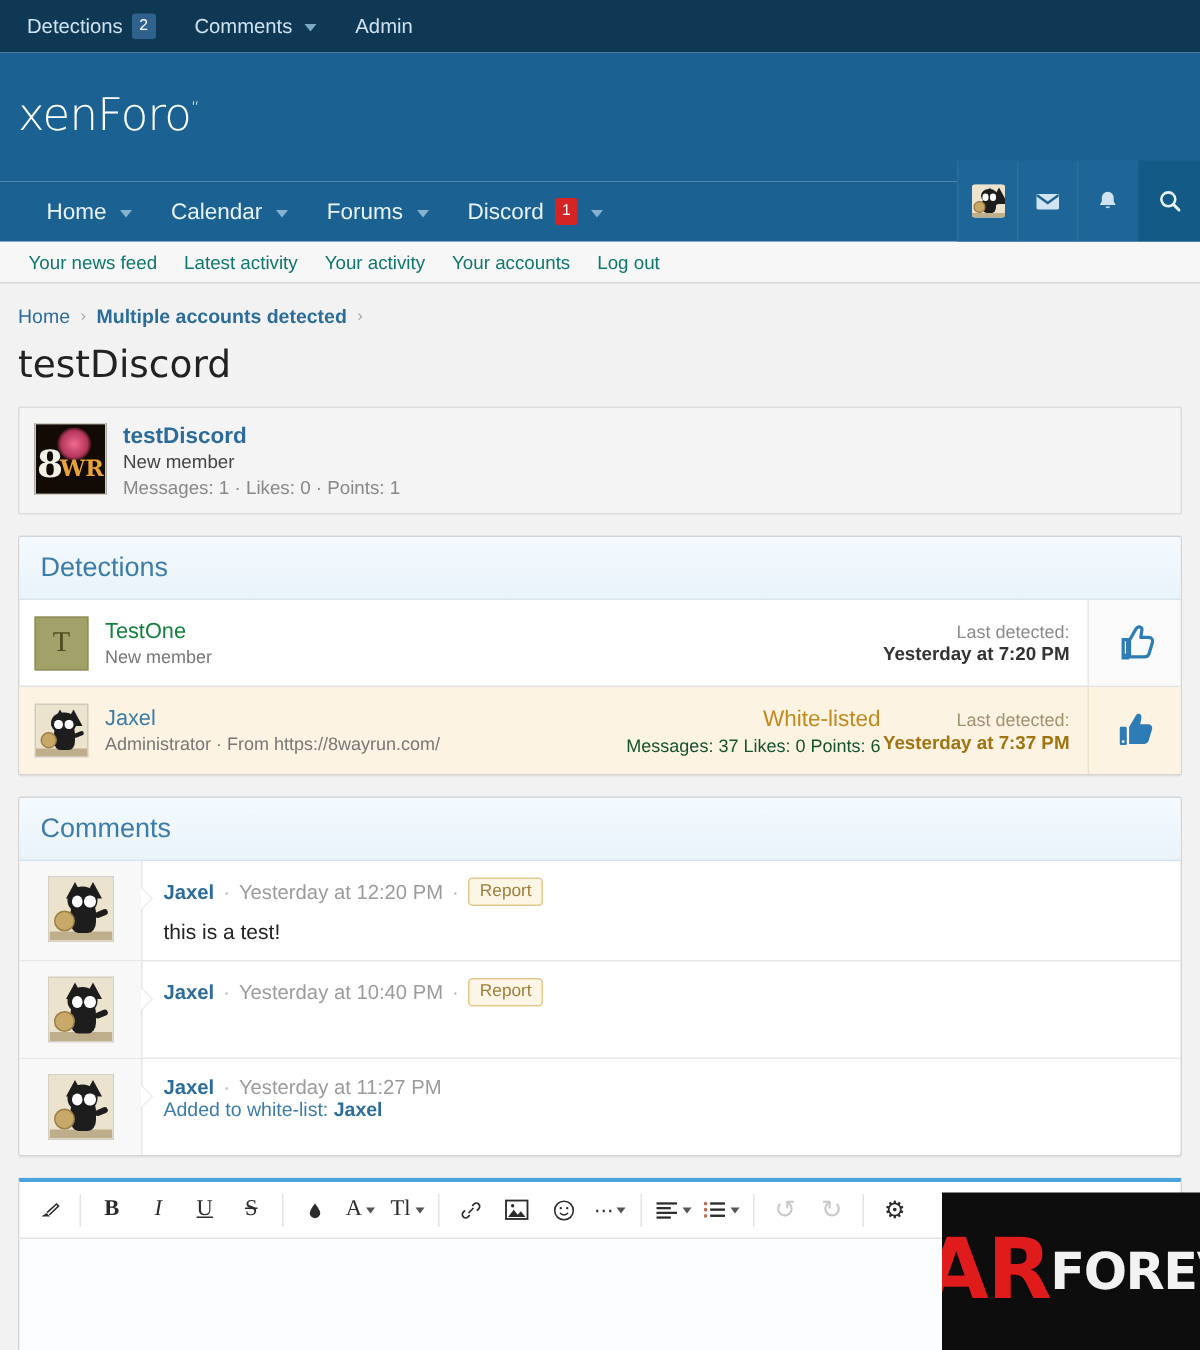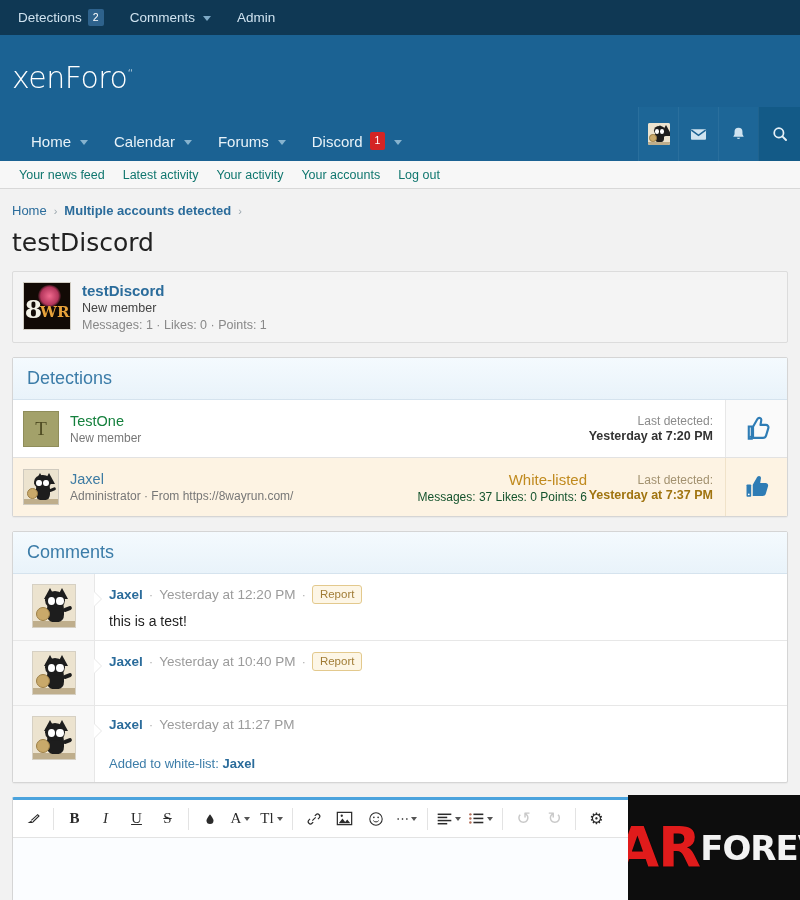--- a/index.html
+++ b/index.html
@@ -262,21 +262,21 @@
   .report {
     border:1px solid #e3c98d;
     background:#fdf6e6;
     color:#a07c36;
     font-size:11.5px;
     padding:2px 7px 3px;
     border-radius:3px;
     text-decoration:none;
   }
   .ctext { font-size:14px; color:#222; margin-top:9px; }
-  .cwhite { font-size:13px; color:#3b7ca8; margin-top:24px; }
+  .cwhite { font-size:13px; color:#3b7ca8; margin-top:0; }
   .cwhite b { color:#2b6c9b; }
 
   
   .editor {
     margin:0 12px;
     background:#fff;
     border:1px solid #d5d5d5;
     border-top:3px solid #4ba3dd;
     border-radius:2px;
     overflow:hidden;

